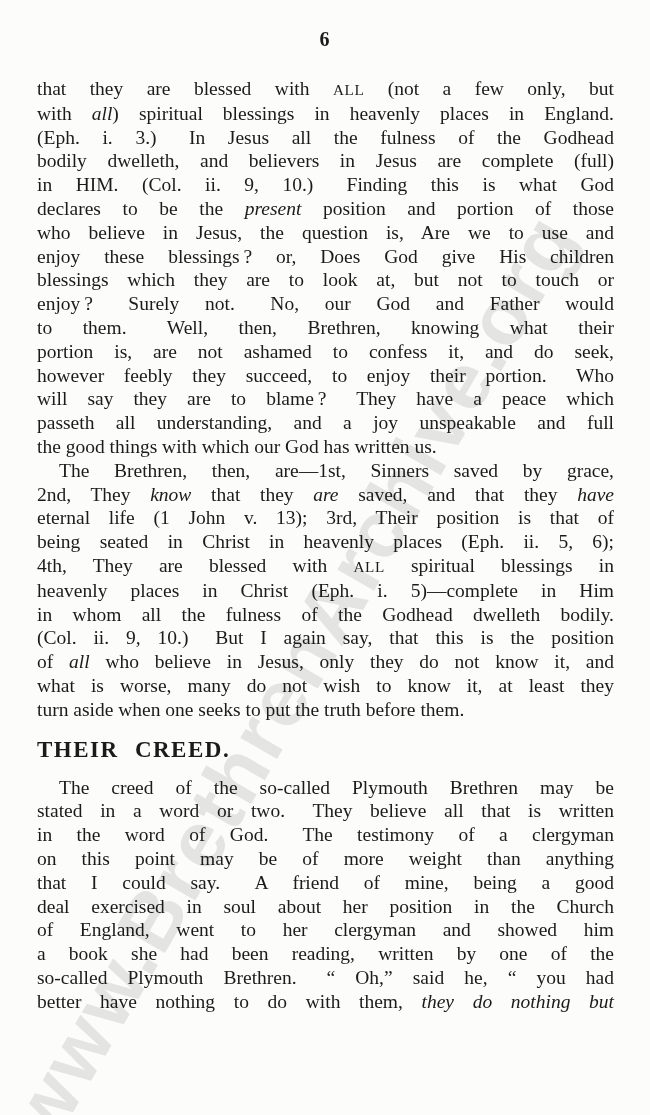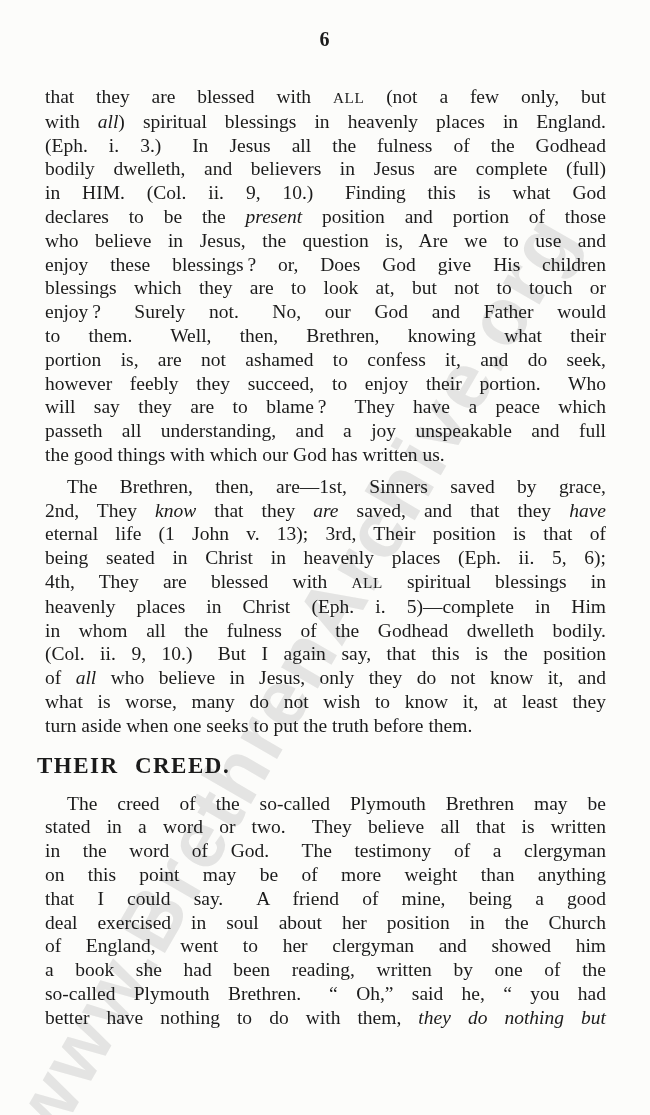--- a/index.html
+++ b/index.html
@@ -39,21 +39,21 @@
     z-index: 1;
   }
   .body-text {
     position: absolute;
     left: 37px;
     top: 77px;
     width: 577px;
     font-size: 19.5px;
     z-index: 1;
   }
-  .para { margin: 8px; }
+  .para { margin: 0; }
   .line {
     line-height: 23.8px;
     text-align: justify;
     text-align-last: justify;
     white-space: normal;
   }
   .line.last { text-align-last: left; }
   .line.indent { text-indent: 22px; }
   .it { font-style: italic; }
   .sc { font-size: 0.78em; letter-spacing: 0.6px; }

